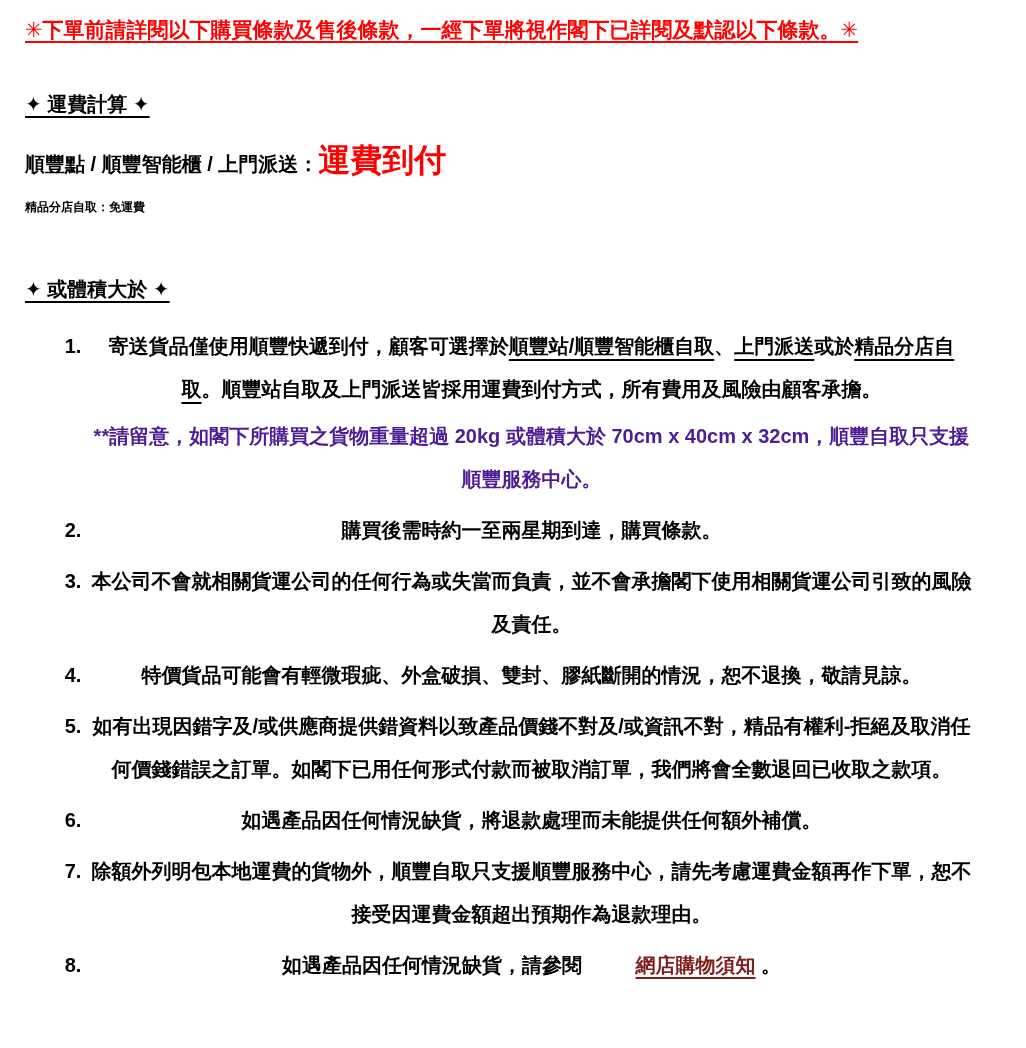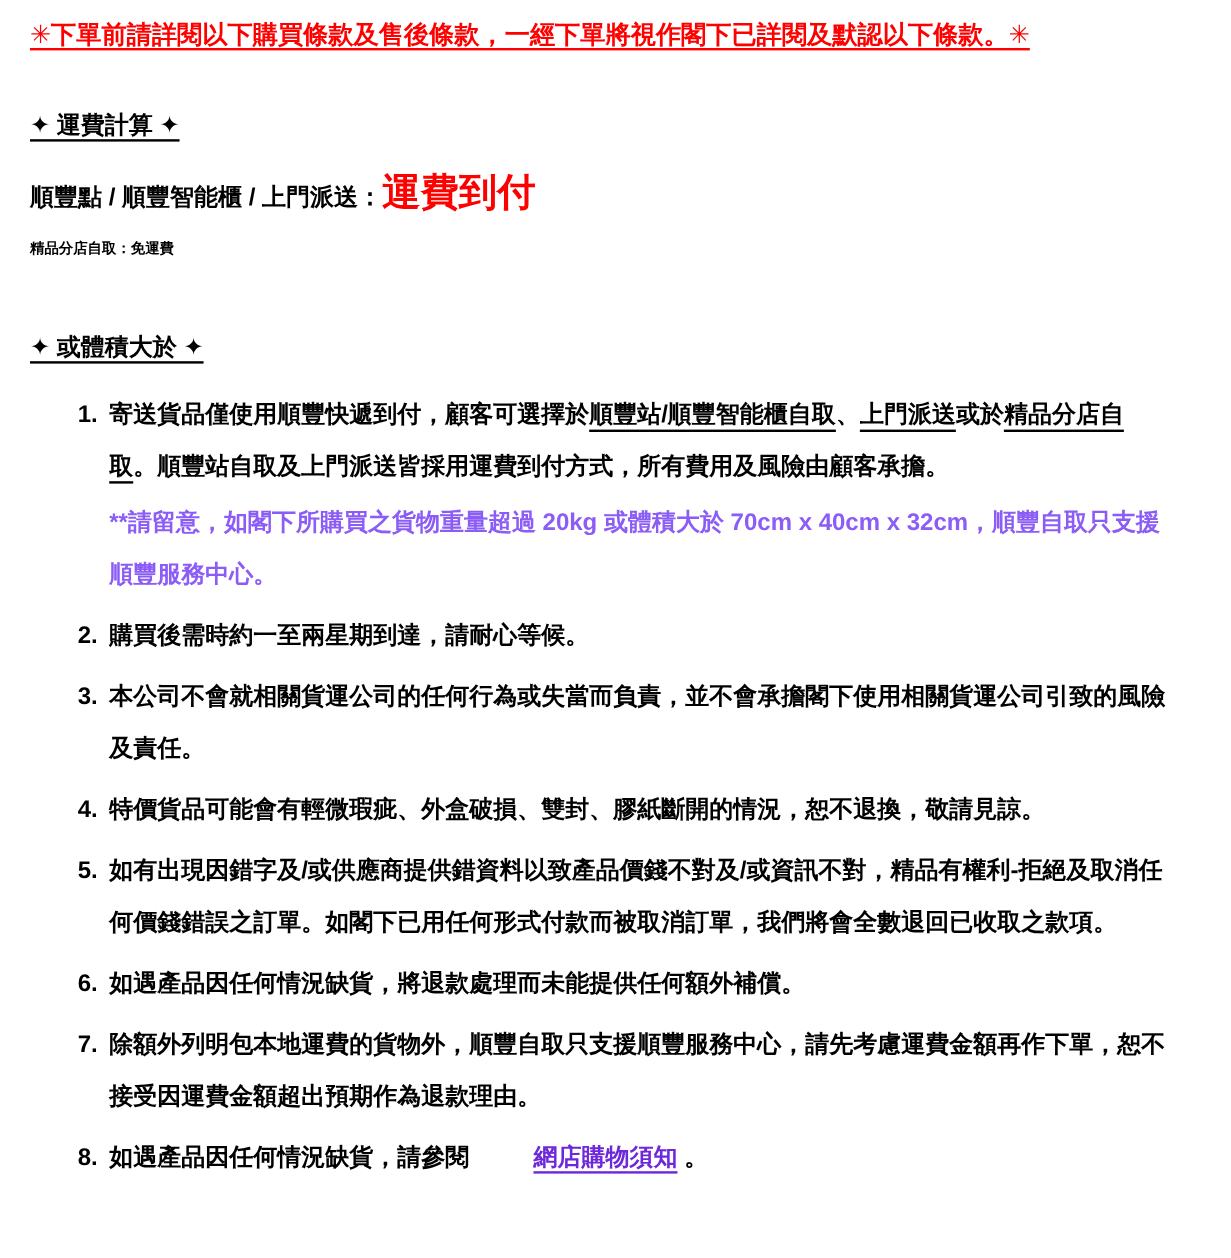--- a/index.html
+++ b/index.html
@@ -49,36 +49,37 @@
   .gap-to-terms { margin-top: 60px; }
   ol.terms-list {
     margin: 22px 0 0 0;
     padding: 0 0 0 62px;
     font-size: 20px;
   }
   ol.terms-list > li {
     margin: 0 0 8px 0;
     padding-left: 4px;
     line-height: 2.15;
+    text-align: center;
   }
   ol.terms-list > li::marker {
     font-weight: 700;
   }
   .li-text { margin: 0; }
   .note {
     margin: 4px 0 0 0;
-    color: #8b5cf6;
+    color: #4c1d95;
   }
   .seg-u {
     text-decoration: underline;
     text-underline-offset: 6px;
     text-decoration-thickness: 2px;
   }
   a.guide-link {
-    color: #6d28d9;
+    color: #7f1d1d;
     text-decoration: underline;
     text-underline-offset: 5px;
     cursor: pointer;
     margin-left: 48px;
   }
 </style>
 </head>
 <body>
 
 <div class="page">
@@ -96,21 +97,21 @@
   <div class="gap-to-terms">
     <h2 class="section-heading">✦ 或體積大於 ✦</h2>
   </div>
 
   <ol class="terms-list">
     <li>
       <p class="li-text"><span>寄送貨品僅使用順豐快遞到付，顧客可選擇於</span><span class="seg-u">順豐站/順豐智能櫃自取</span><span>、</span><span class="seg-u">上門派送</span><span>或於</span><span class="seg-u">精品分店自取</span><span>。順豐站自取及上門派送皆採用運費到付方式，所有費用及風險由顧客承擔。</span></p>
       <p class="note">**請留意，如閣下所購買之貨物重量超過 20kg 或體積大於 70cm x 40cm x 32cm，順豐自取只支援順豐服務中心。</p>
     </li>
     <li>
-      <p class="li-text"><span>購買後需時約一至兩星期到達，請耐心等候。</span></p>
+      <p class="li-text"><span>購買後需時約一至兩星期到達，購買條款。</span></p>
     </li>
     <li>
       <p class="li-text"><span>本公司不會就相關貨運公司的任何行為或失當而負責，並不會承擔閣下使用相關貨運公司引致的風險及責任。</span></p>
     </li>
     <li>
       <p class="li-text"><span>特價貨品可能會有輕微瑕疵、外盒破損、雙封、膠紙斷開的情況，恕不退換，敬請見諒。</span></p>
     </li>
     <li>
       <p class="li-text"><span>如有出現因錯字及/或供應商提供錯資料以致產品價錢不對及/或資訊不對，精品有權利-拒絕及取消任何價錢錯誤之訂單。如閣下已用任何形式付款而被取消訂單，我們將會全數退回已收取之款項。</span></p>
     </li>

